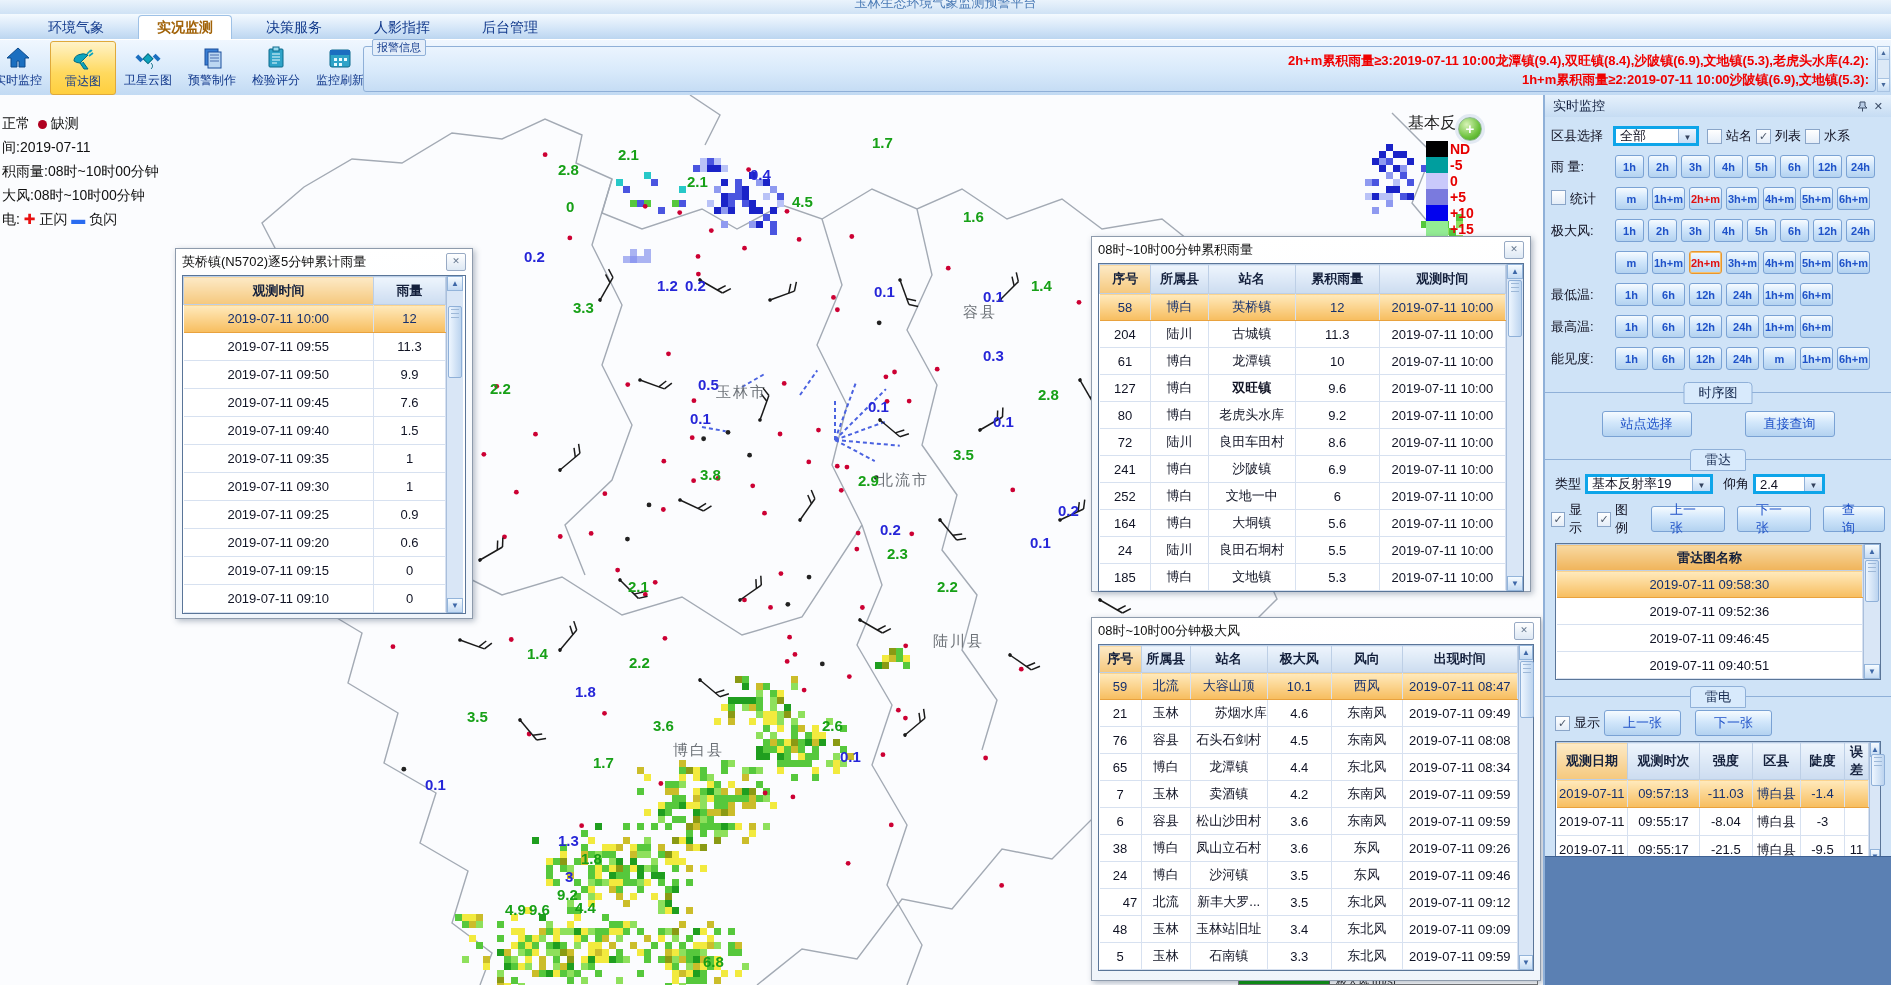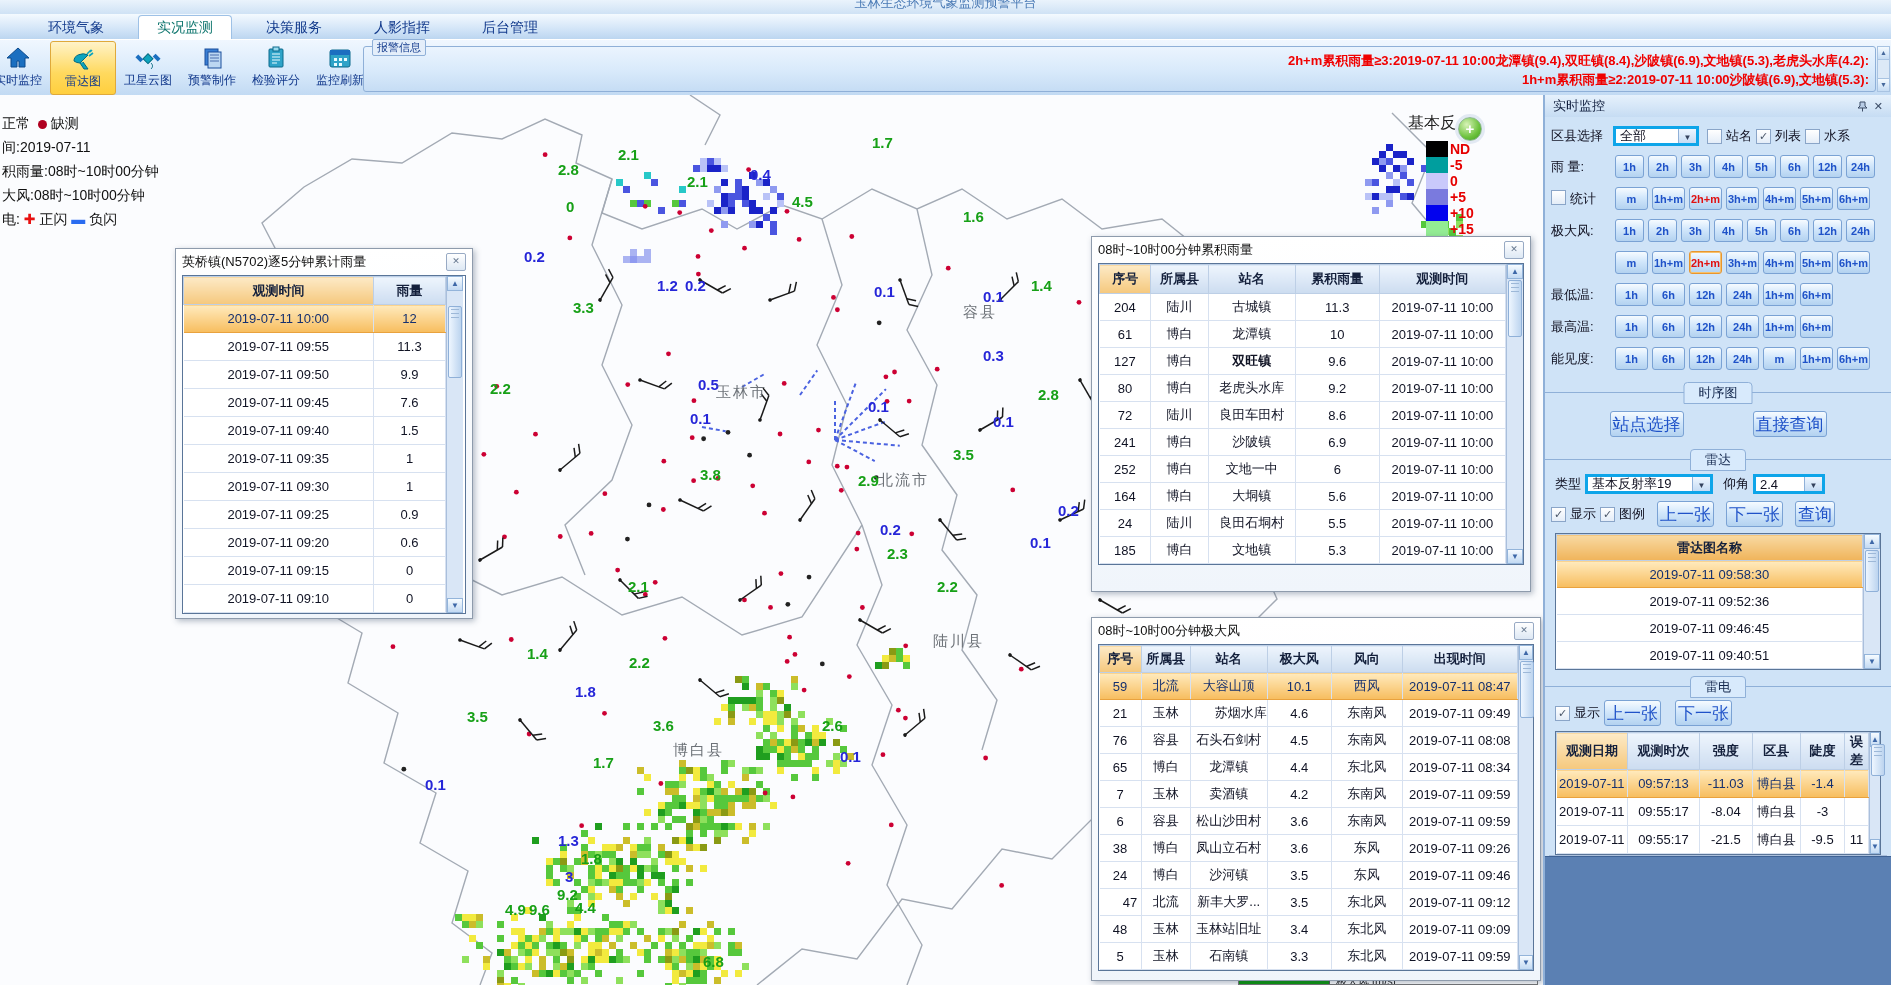--- a/index.html
+++ b/index.html
@@ -9,21 +9,21 @@
   
   .titlebar{position:absolute;left:0;top:0;width:100%;height:14px;overflow:hidden;
     background:linear-gradient(#eaf3fc,#cfe2f5);border-bottom:1px solid #b9d0e8;}
   .titlebar .ttl{display:block;text-align:center;font-size:13px;color:#4a7ab5;margin-top:-6px;}
   
   .tabbar{position:absolute;left:0;top:14px;width:100%;height:26px;
     background:linear-gradient(#f4faff,#cde1f6 70%,#bcd6f0);
     border-bottom:1px solid #ffffff;display:flex;align-items:flex-end;padding-left:30px;box-sizing:border-box;}
   .tab{height:23px;line-height:23px;padding:0 18px;margin-right:16px;font-size:14px;color:#123a8c;
     border-radius:4px 4px 0 0;cursor:default;}
-  .tab.active{background:#ffffff;border:1px solid #9ec1e6;border-bottom:none;color:#0f766e;font-weight:normal;}
+  .tab.active{background:#ffffff;border:1px solid #9ec1e6;border-bottom:none;color:#a16207;font-weight:bold;}
   
   .toolbar{position:absolute;left:0;top:40px;width:100%;height:55px;
     background:linear-gradient(#f0f7ff,#d9eafb 55%,#c2daf3);border-bottom:1px solid #a9c6e6;}
   .toolbtns{position:absolute;left:-14px;top:1px;display:flex;}
   .toolbtn{width:64px;height:52px;display:flex;flex-direction:column;align-items:center;justify-content:center;
     border-radius:3px;margin-right:0px;}
   .toolbtn .lbl{font-size:12px;color:#12398c;margin-top:2px;white-space:nowrap;}
   .toolbtn.active{background:linear-gradient(#fff3c8,#ffd95e 60%,#ffcf3e);border:1px solid #dfa93b;}
   .toolbtn svg{display:block;}
   .alarm-box{position:absolute;left:363px;top:6px;width:1513px;height:46px;border:1px solid #8fb0d8;
@@ -93,22 +93,22 @@
   .cbx{width:13px;height:13px;border:1px solid #8aa5c8;background:linear-gradient(#ffffff,#e4edf8);
     display:inline-block;font-size:11px;line-height:12px;text-align:center;color:#4a5668;vertical-align:-2px;}
   .cblbl{font-size:13px;color:#101020;margin:0 4px 0 4px;}
   .combo{height:20px;background:#fff;border:3px solid #0ea5e9;display:flex;align-items:center;box-sizing:border-box;}
   .combo .val{flex:1;font-size:13px;padding-left:4px;color:#101020;white-space:nowrap;overflow:hidden;}
   .combo .da{width:17px;height:100%;border-left:1px solid #8fb0d8;background:linear-gradient(#eef6ff,#c6dcf4);
     font-size:8px;color:#33415c;text-align:center;line-height:18px;}
   .group{position:relative;border-top:1px solid #8fb0d8;margin-top:16px;}
   .group .glabel{position:absolute;left:50%;transform:translateX(-50%);top:-11px;background:#d8eafc;
     border:1px solid #8fb0d8;border-radius:4px 4px 0 0;padding:1px 14px;font-size:13px;color:#12264c;}
-  .push-btn{height:24px;padding:0 2px;display:inline-flex;align-items:center;border-radius:3px;
-    background:linear-gradient(#f6fbff,#d2e7fb 45%,#b3d2f0);border:1px solid #7aa2d4;color:#1f52c8;font-size:17px;}
+  .push-btn{height:24px;padding:0 18px;display:inline-flex;align-items:center;border-radius:3px;
+    background:linear-gradient(#f6fbff,#d2e7fb 45%,#b3d2f0);border:1px solid #7aa2d4;color:#1f52c8;font-size:13px;}
   .sb-filler{position:absolute;left:0;bottom:0;width:100%;height:128px;background:#5b80b3;border-top:1px solid #3f6294;}
   
   .bstrip{position:absolute;left:1238px;top:882px;width:300px;height:8px;background:#fff;border:1px solid #777;
     z-index:8;display:flex;overflow:hidden;box-sizing:border-box;}
   .bstrip .g{width:90px;height:100%;background:#0a9a0a;border-right:1px solid #555;}
   .bstrip .t{font-size:11px;color:#111;line-height:16px;margin-top:-5px;padding-left:6px;white-space:nowrap;}
   .mapcity{position:absolute;font-size:15px;color:#6d7278;letter-spacing:2px;z-index:2;}
 </style>
 </head>
 <body>
@@ -1573,20 +1573,27 @@
               <thead>
                 <tr>
                   <th class="first" style="height: 28px;">序号</th>
                   <th style="height: 28px;">所属县</th>
                   <th style="height: 28px;">站名</th>
                   <th style="height: 28px;">累积雨量</th>
                   <th style="height: 28px;">观测时间</th>
                 </tr>
               </thead>
               <tbody>
+                <tr class="sel">
+                  <td style="height: 26px;">58</td>
+                  <td style="height: 26px;">博白</td>
+                  <td style="height: 26px;">英桥镇</td>
+                  <td style="height: 26px;">12</td>
+                  <td style="height: 26px;">2019-07-11 10:00</td>
+                </tr>
                 <tr>
                   <td style="height: 26px;">204</td>
                   <td style="height: 26px;">陆川</td>
                   <td style="height: 26px;">古城镇</td>
                   <td style="height: 26px;">11.3</td>
                   <td style="height: 26px;">2019-07-11 10:00</td>
                 </tr>
                 <tr>
                   <td style="height: 26px;">61</td>
                   <td style="height: 26px;">博白</td>

